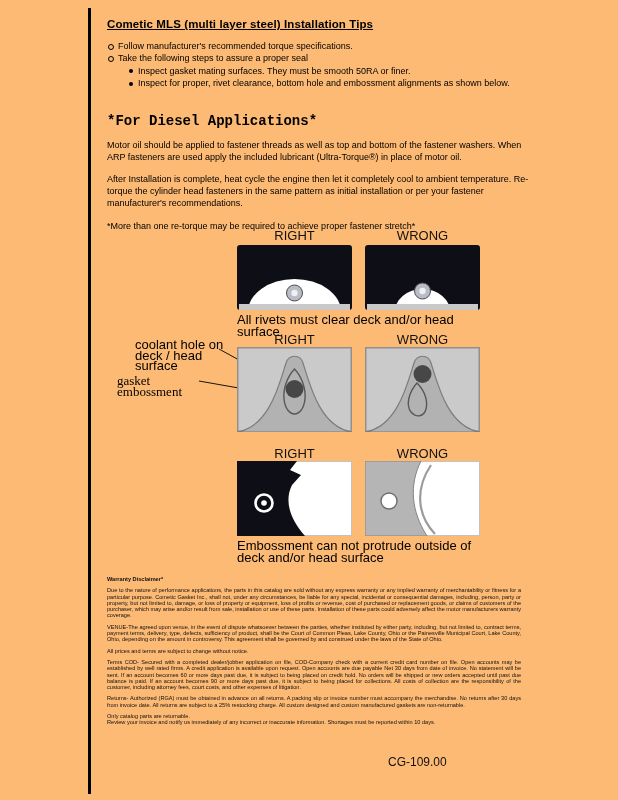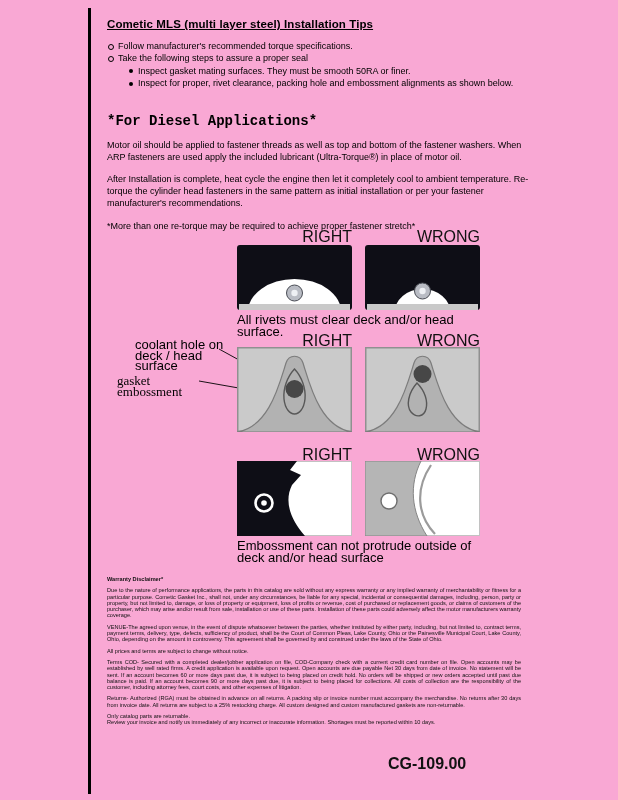--- a/index.html
+++ b/index.html
@@ -1,64 +1,64 @@
 <!DOCTYPE html>
 <html><head>
 <meta charset="utf-8">
 <style>
   * { margin:0; padding:0; box-sizing:border-box; }
   html,body { background:#ececec; }
   body { font-family:"Liberation Sans", sans-serif; color:#000; }
-  .page { position:relative; width:618px; height:800px; background:#f9a8d4; overflow:hidden; margin:0 auto; }
+  .page { position:relative; width:618px; height:800px; background:#fdba74; overflow:hidden; margin:0 auto; }
   .left-rule { position:absolute; left:88px; top:8px; width:3px; height:786px; background:#000; }
 
   .blockA { position:absolute; left:107px; top:18px; width:436px; }
   .title { font-size:11.5px; font-weight:bold; text-decoration:underline; margin-bottom:10px; letter-spacing:0.1px; }
   .tips { list-style:none; font-size:9px; line-height:12.4px; }
   .tips > li { position:relative; padding-left:11px; }
   .tips > li::before { content:""; position:absolute; left:1px; top:3.8px; width:4.2px; height:4.2px; border:1px solid #000; border-radius:50%; }
   .subtips { list-style:none; margin-left:9px; }
   .subtips > li { position:relative; padding-left:11px; }
   .subtips > li::before { content:""; position:absolute; left:2px; top:4.4px; width:4.2px; height:4.2px; background:#000; border-radius:50%; }
 
   .blockB { position:absolute; left:107px; top:115px; width:424px; font-size:9px; line-height:12.1px; }
   .diesel-heading { font-weight:bold; font-size:14px; margin-bottom:12px;font-family:Liberation Mono, monospace; }
   .blockB p { margin-bottom:10px; }
   .blockB .note { margin-bottom:0; }
 
   .diagrams { position:absolute; left:107px; top:228px; width:412px; height:350px; }
-  .dg-header { position:absolute; width:115px; text-align:right; font-size:16px; color:#111; }
+  .dg-header { position:absolute; width:115px; text-align:center; font-size:13px; color:#111; }
   .dg-img { position:absolute; width:115px; }
   .dg-img svg { display:block; }
   .dg-caption { position:absolute; left:130px; width:248px; font-size:13px; line-height:11.6px; }
   .callout { position:absolute; font-size:13px; line-height:10.6px; }
   .connectors { position:absolute; left:0; top:0; pointer-events:none; }
 
   .blockD { position:absolute; left:107px; top:576px; width:414px; font-size:5.6px; line-height:6.3px; color:#111; text-align:justify; }
   .blockD .dh { font-weight:bold; margin-bottom:5px; text-align:left; }
   .blockD p { margin-bottom:5px; }
   .blockD p.tight { margin-bottom:0; }
 
-  .footer-code { position:absolute; left:388px; top:755px; font-size:16px; color:#111;font-weight:bold; }
+  .footer-code { position:absolute; left:388px; top:755px; font-size:12px; color:#111; }
 </style>
 </head>
 <body>
 
 <div class="page">
   <div class="left-rule"></div>
 
   <div class="blockA">
     <div class="title">Cometic MLS (multi layer steel) Installation Tips</div>
     <ul class="tips">
       <li>Follow manufacturer's recommended torque specifications.</li>
       <li>
         <span>Take the following steps to assure a proper seal</span>
         <ul class="subtips">
           <li>Inspect gasket mating surfaces.  They must be smooth 50RA or finer.</li>
-          <li>Inspect for proper, rivet clearance, packing hole and embossment alignments as shown below.</li>
+          <li>Inspect for proper, rivet clearance, bottom hole and embossment alignments as shown below.</li>
         </ul>
       </li>
     </ul>
   </div>
 
   <div class="blockB">
     <div class="diesel-heading">*For Diesel Applications*</div>
     <p>Motor oil should be applied to fastener threads as well as top and bottom of the fastener washers. When ARP fasteners are used apply the included lubricant (Ultra-Torque®) in place of motor oil.</p>
     <p>After Installation is complete, heat cycle the engine then let it completely cool to ambient temperature. Re-torque the cylinder head fasteners in the same pattern as initial installation or per your fastener manufacturer's recommendations.</p>
     <p class="note">*More than one re-torque may be required to achieve proper fastener stretch*</p>

